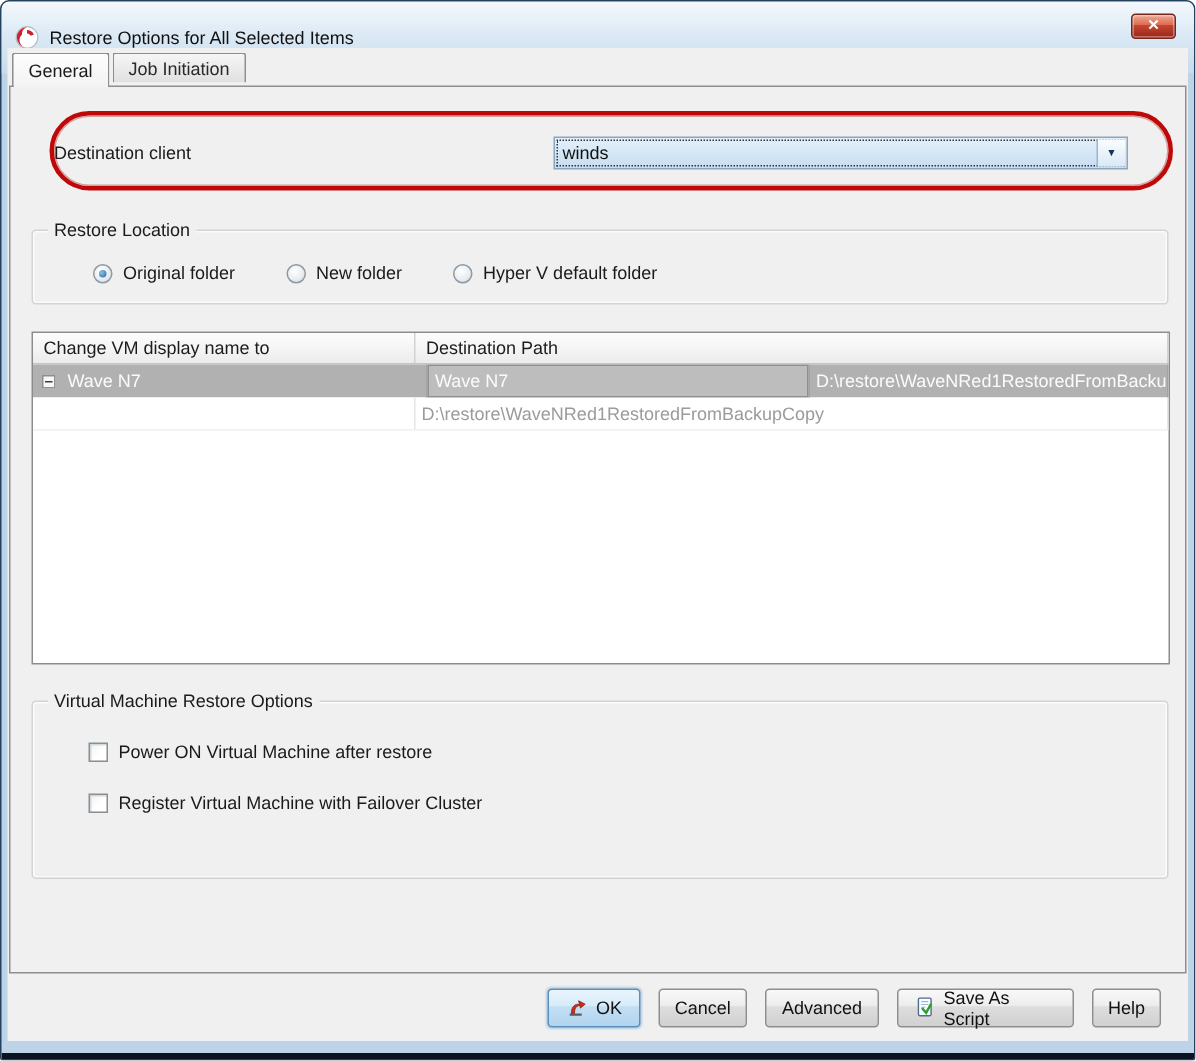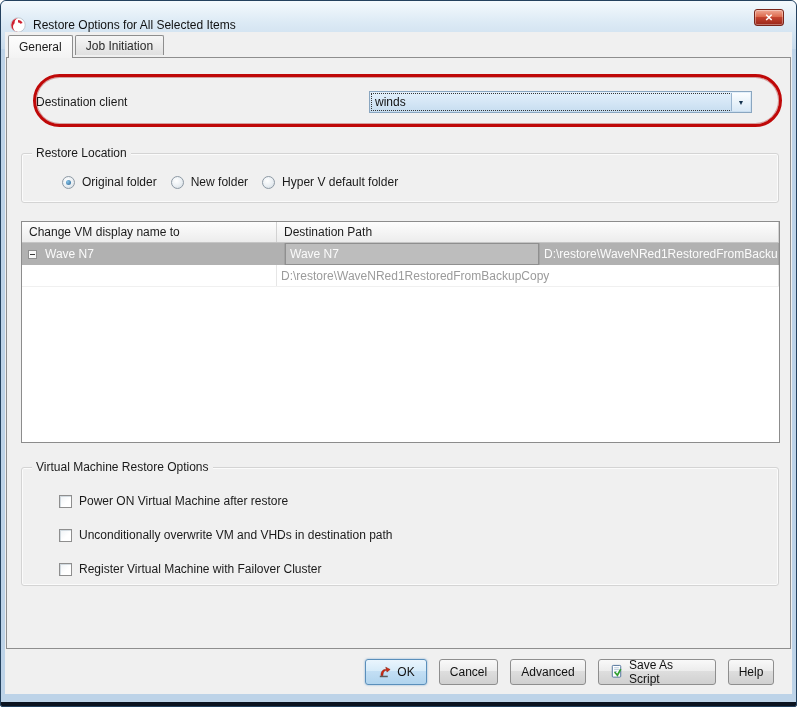--- a/index.html
+++ b/index.html
@@ -66,21 +66,21 @@
   }
   
   .groupbox{
     position:absolute;border:1px solid #d4d4d4;border-radius:3px;
     box-shadow:inset 0 0 0 1px rgba(255,255,255,.7);
   }
   .groupbox .legend{
     position:absolute;top:-8px;left:10px;background:#f0f0f0;padding:0 4px;color:#1a1a1a;
   }
   .group-restore{left:14px;top:95px;width:758px;height:50px;}
-  .radios{margin:21px 0 0 40px;display:flex;gap:14px;}
+  .radios{margin:21px 0 0 40px;display:flex;gap:34px;}
   .radio-item{display:flex;align-items:center;gap:7px;}
   .radio{
     width:13px;height:13px;border-radius:50%;border:1px solid #8d99a4;flex:0 0 auto;
     background:radial-gradient(circle at 40% 35%,#ffffff 0%,#e9eef2 55%,#cdd6dd 100%);
   }
   .radio.selected::after{
     content:"";display:block;width:5px;height:5px;margin:3px;border-radius:50%;
     background:radial-gradient(circle at 35% 35%,#85c4ea,#2c628f);
   }
   .group-vm{left:14px;top:409px;width:758px;height:119px;}
@@ -224,24 +224,20 @@
 
       <div class="groupbox group-vm">
         <span class="legend">Virtual Machine Restore Options</span>
         <div class="checks">
           <div class="check-item">
             <span class="checkbox"></span>
             <span>Power ON Virtual Machine after restore</span>
           </div>
           <div class="check-item">
             <span class="checkbox"></span>
-            <span>Unconditionally overwrite VM and VHDs in destination path</span>
-          </div>
-          <div class="check-item">
-            <span class="checkbox"></span>
             <span>Register Virtual Machine with Failover Cluster</span>
           </div>
         </div>
       </div>
 
     </div>
 
     <div class="buttonrow">
       <div class="btn btn-ok">
         <svg width="15" height="15" viewBox="0 0 16 16">

